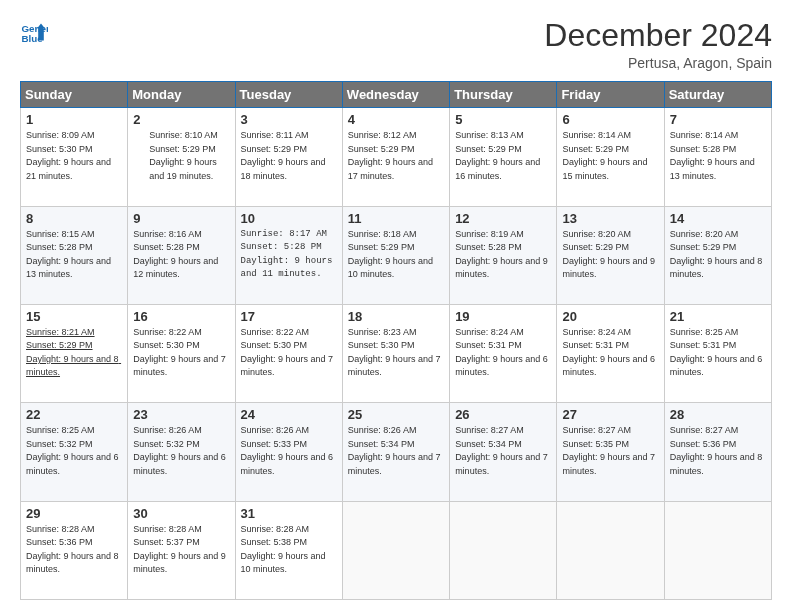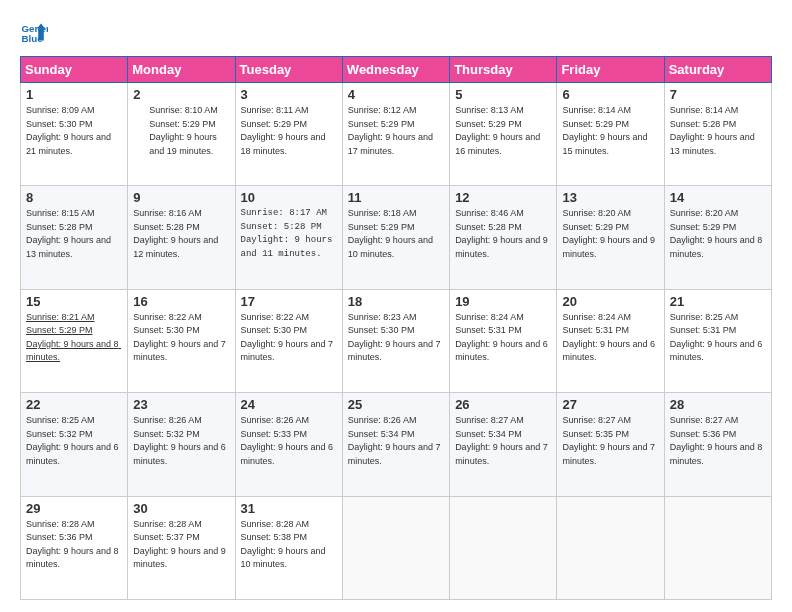--- a/index.html
+++ b/index.html
@@ -47,21 +47,21 @@
       margin-top: 2px;
     }
     .calendar {
       flex: 1;
       border: 1px solid #ccc;
       border-collapse: collapse;
       width: 100%;
       table-layout: fixed;
     }
     .calendar th {
-      background: #ec4899;
+      background: #737373;
       color: #fff;
       font-size: 13px;
       font-weight: bold;
       padding: 5px 4px;
       text-align: left;
       border: 1px solid #1a6db5;
     }
     .calendar td {
       vertical-align: top;
       border: 1px solid #ccc;
@@ -97,20 +97,24 @@
 <body>
 
 <div class="page">
   <div class="header">
     <div class="logo">
       <svg class="logo-icon" viewBox="0 0 40 40">
         <text x="2" y="20" font-size="14" font-weight="bold" fill="#1a6db5" font-family="Arial">General</text>
         <text x="2" y="34" font-size="14" font-weight="bold" fill="#1a6db5" font-family="Arial">Blue</text>
         <polygon points="30,8 38,18 34,14 34,32 26,32 26,14 22,18" fill="#1a6db5"></polygon>
       </svg>
+    </div>
+    <div class="title-block">
+      <div class="month-title">December 2024</div>
+      <div class="subtitle">Pertusa, Aragon, Spain</div>
     </div>
   </div>
 
   <table class="calendar">
     <thead>
       <tr>
         <th>Sunday</th>
         <th>Monday</th>
         <th>Tuesday</th>
         <th>Wednesday</th>
@@ -184,21 +188,21 @@
 Daylight: 9 hours and 11 minutes.</div>
           </td>
           <td>
             <span class="day-num">11</span>
             <div class="day-info" style="white-space: pre-wrap;">Sunrise: 8:18 AM
 Sunset: 5:29 PM
 Daylight: 9 hours and 10 minutes.</div>
           </td>
           <td>
             <span class="day-num">12</span>
-            <div class="day-info" style="white-space: pre-wrap;">Sunrise: 8:46 AM
+            <div class="day-info" style="white-space: pre-wrap;">Sunrise: 8:19 AM
 Sunset: 5:28 PM
 Daylight: 9 hours and 9 minutes.</div>
           </td>
           <td>
             <span class="day-num">13</span>
             <div class="day-info" style="white-space: pre-wrap;">Sunrise: 8:20 AM
 Sunset: 5:29 PM
 Daylight: 9 hours and 9 minutes.</div>
           </td>
           <td>

